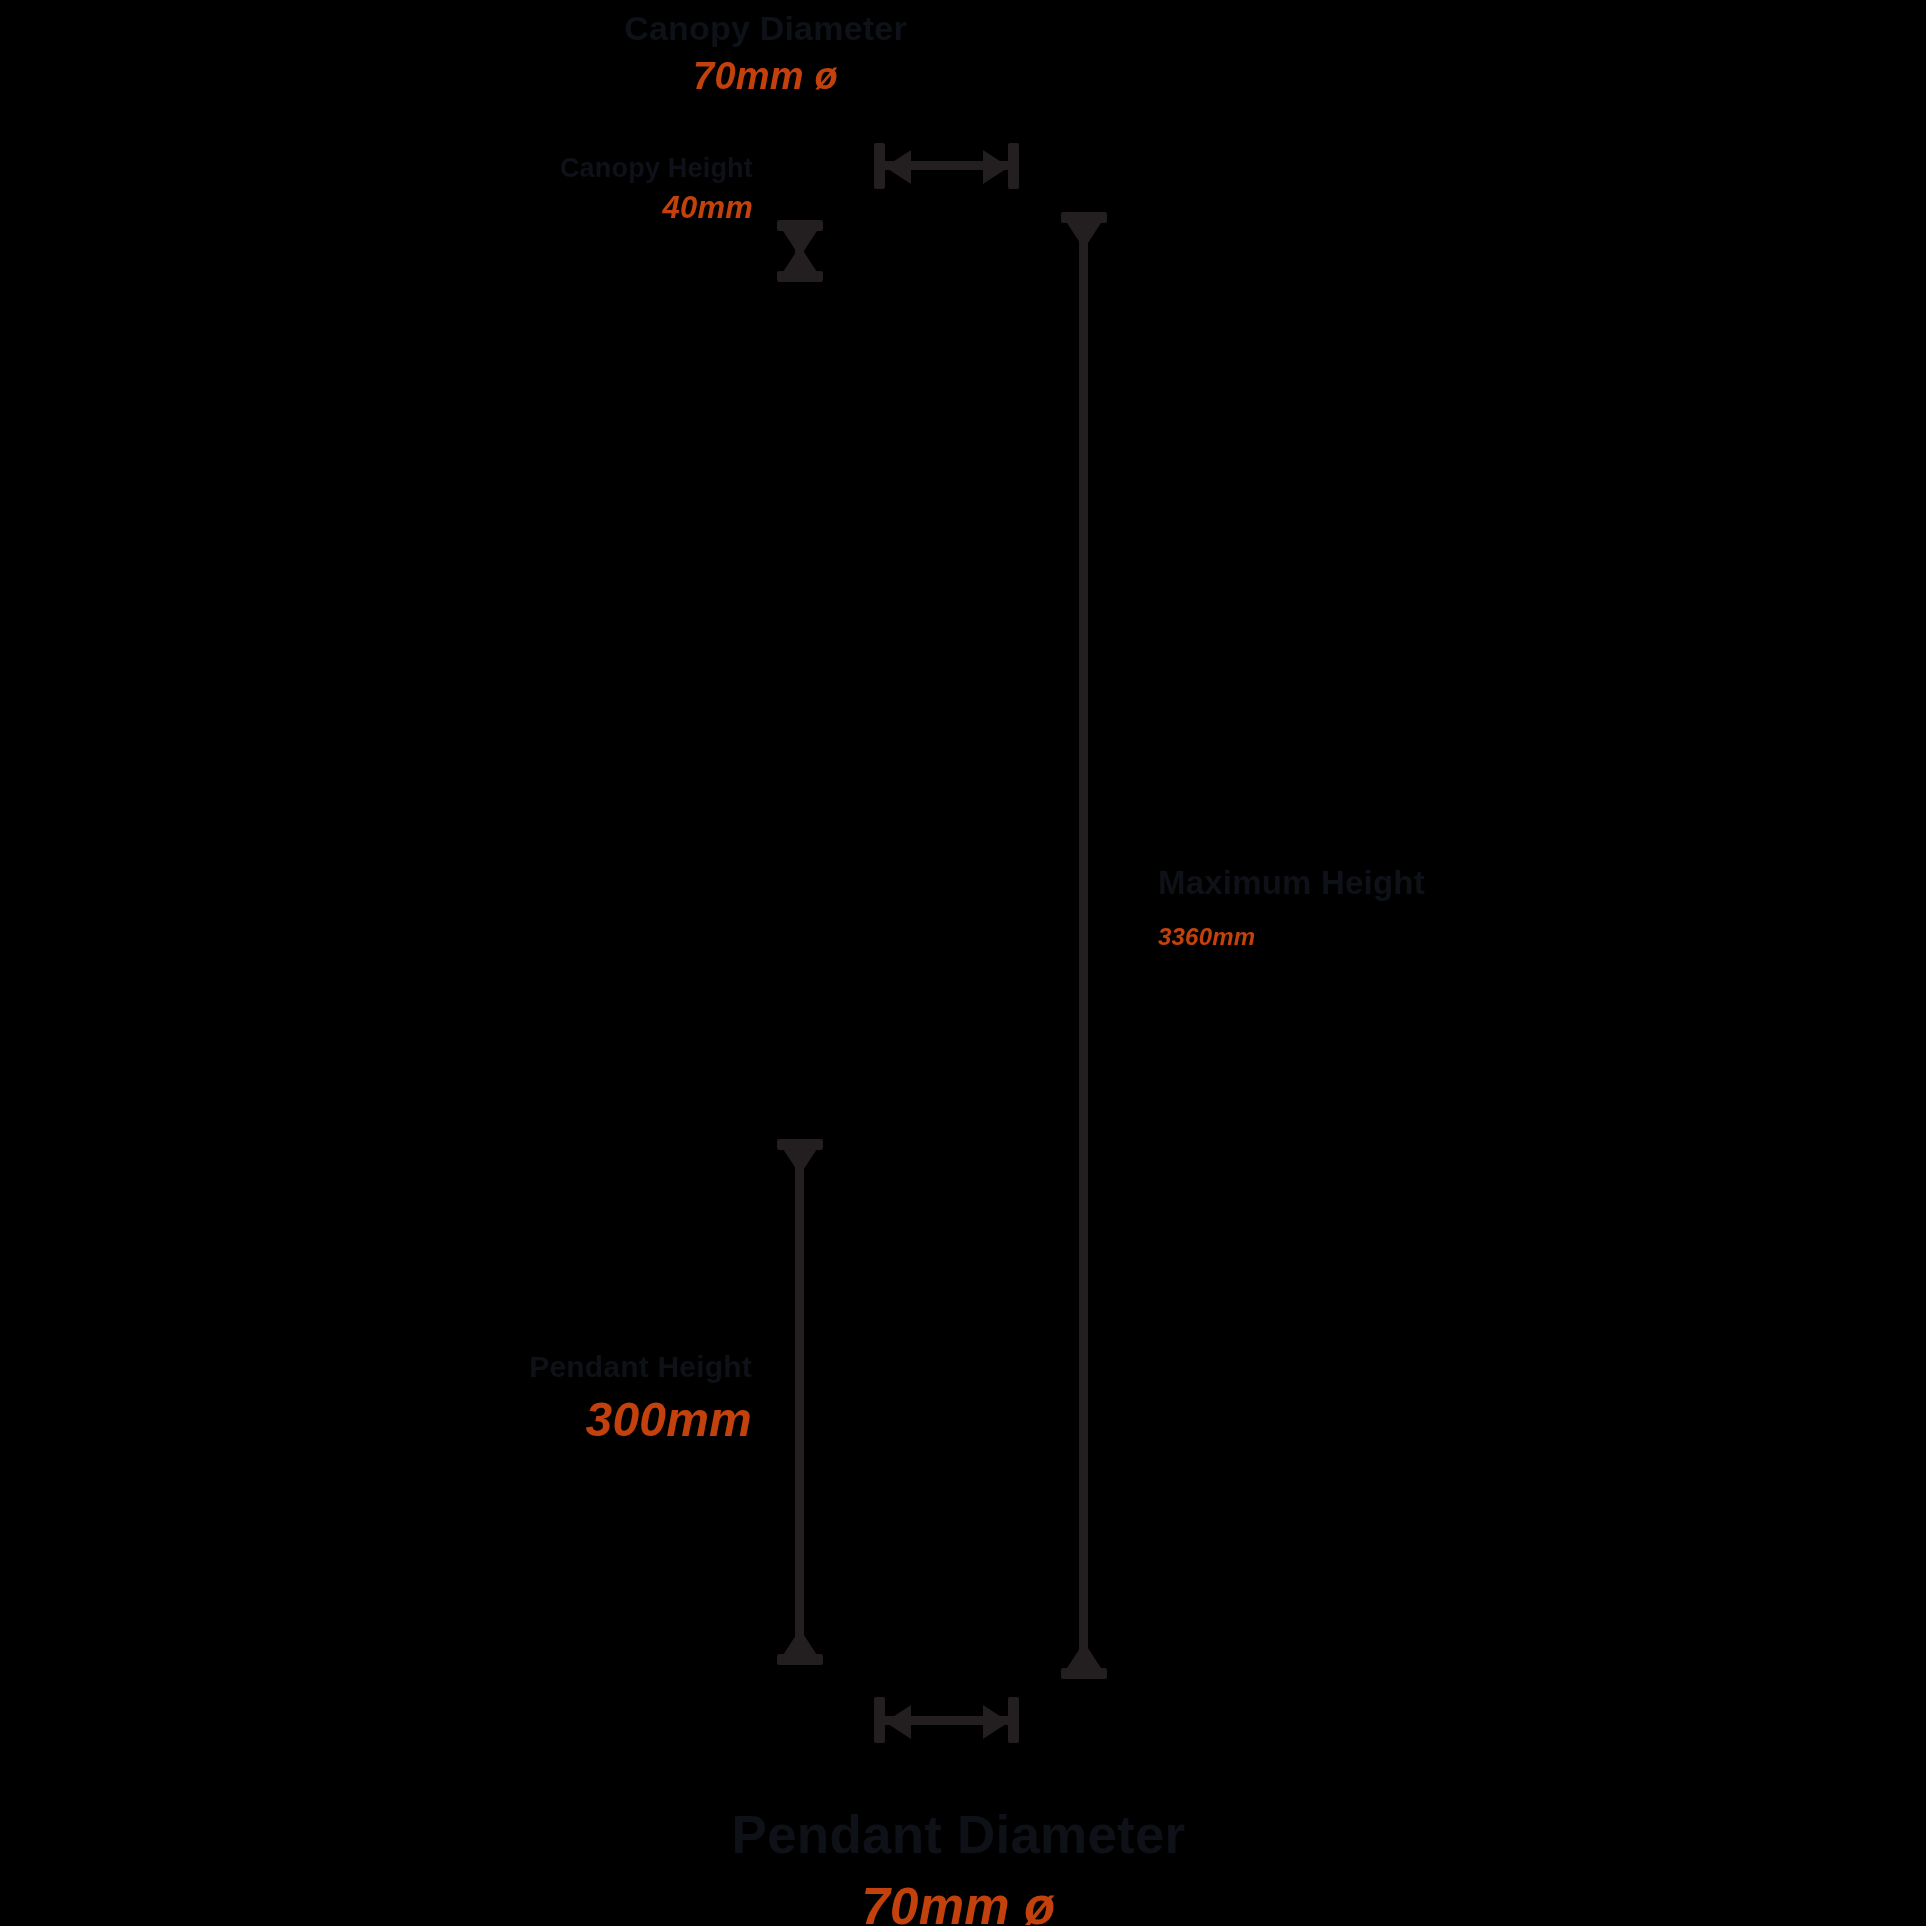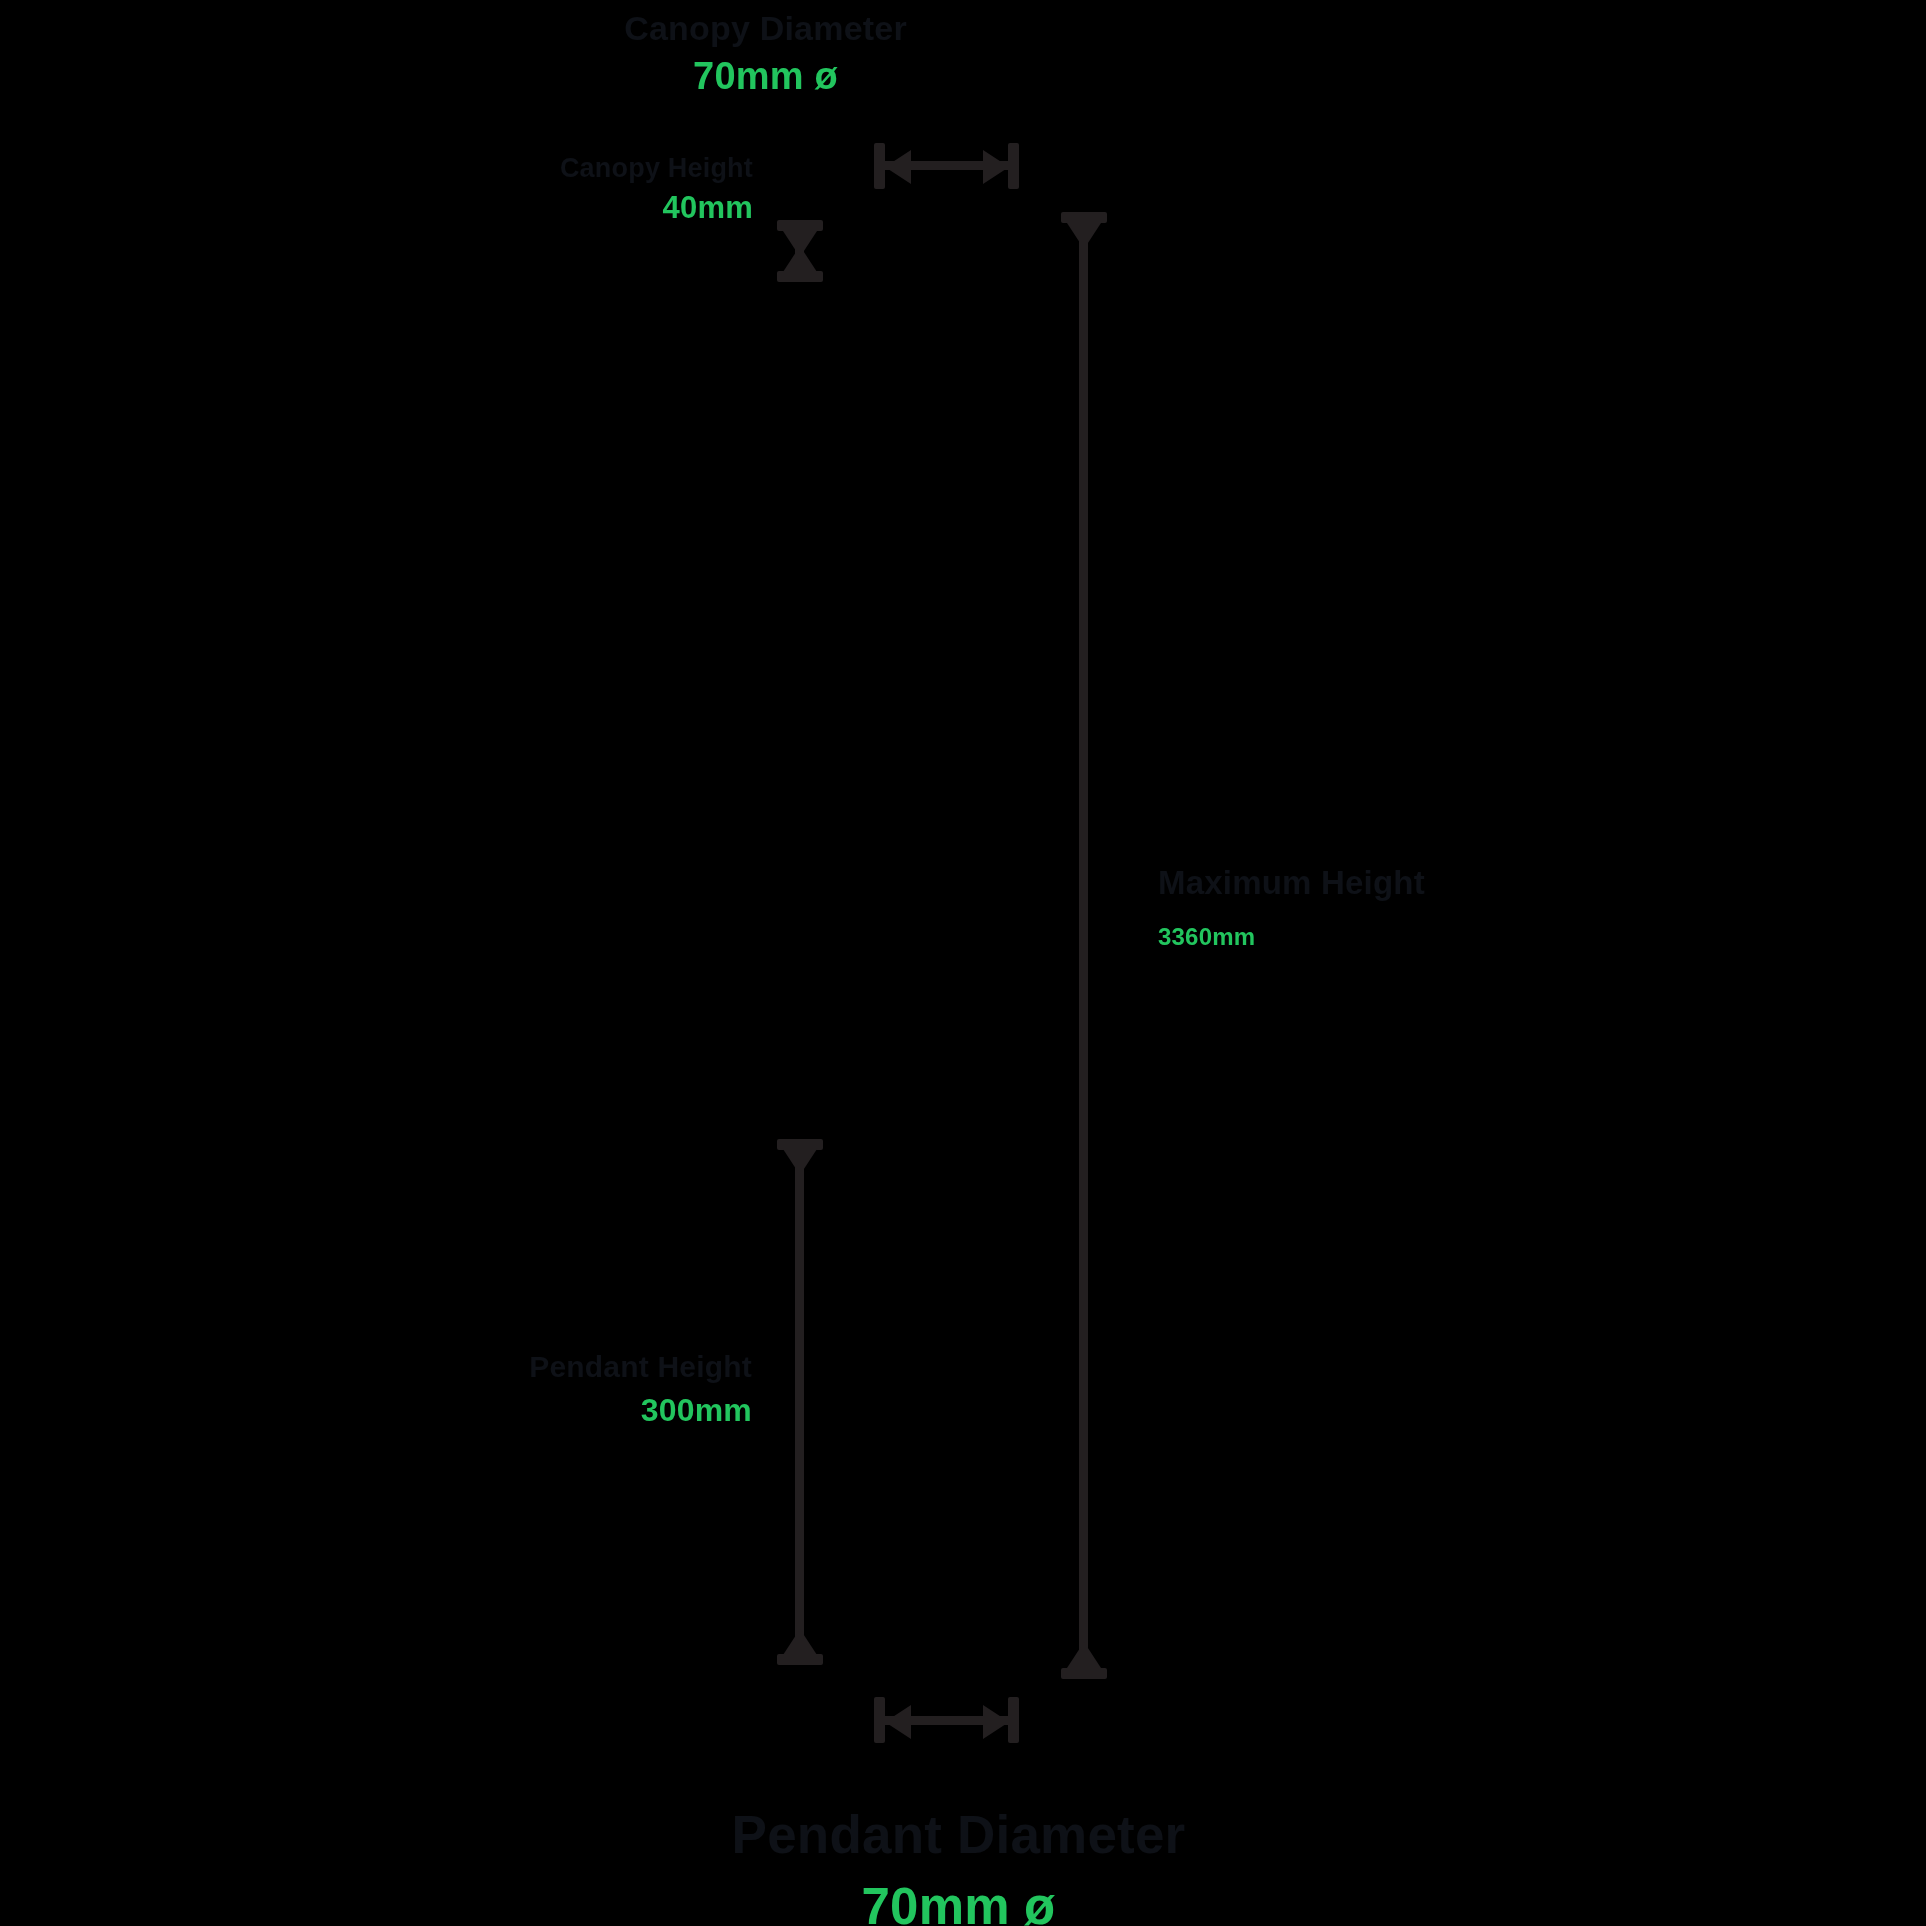--- a/index.html
+++ b/index.html
@@ -26,22 +26,23 @@
     letter-spacing: 0.2px;
     line-height: 1.18;
   }
   .lbl .title {
     display: block;
     color: #0E1117;
     font-weight: 700;
   }
   .lbl .value {
     display: block;
-    color: #22c55e;
+    color: #c2410c;
     font-weight: 700;
+    font-style: italic;
   }
 
   
   #canopy-diameter-label {
     left: 0; top: 8px;
     width: 1531px;
     text-align: center;
   }
   #canopy-diameter-label .title { font-size: 34px; }
   #canopy-diameter-label .value { font-size: 38px; margin-top: 6px; }
@@ -63,21 +64,21 @@
   #maximum-height-label .title { font-size: 33px; }
   #maximum-height-label .value { font-size: 24px; margin-top: 20px; }
 
   
   #pendant-height-label {
     left: 198px; top: 1349px;
     width: 554px;
     text-align: right;
   }
   #pendant-height-label .title { font-size: 30px; }
-  #pendant-height-label .value { font-size: 32px; margin-top: 8px; }
+  #pendant-height-label .value { font-size: 48px; margin-top: 8px; }
 
   
   #pendant-diameter-label {
     left: 0; top: 1804px;
     width: 1917px;
     text-align: center;
   }
   #pendant-diameter-label .title { font-size: 53px; }
   #pendant-diameter-label .value { font-size: 51px; margin-top: 10px; }
 

